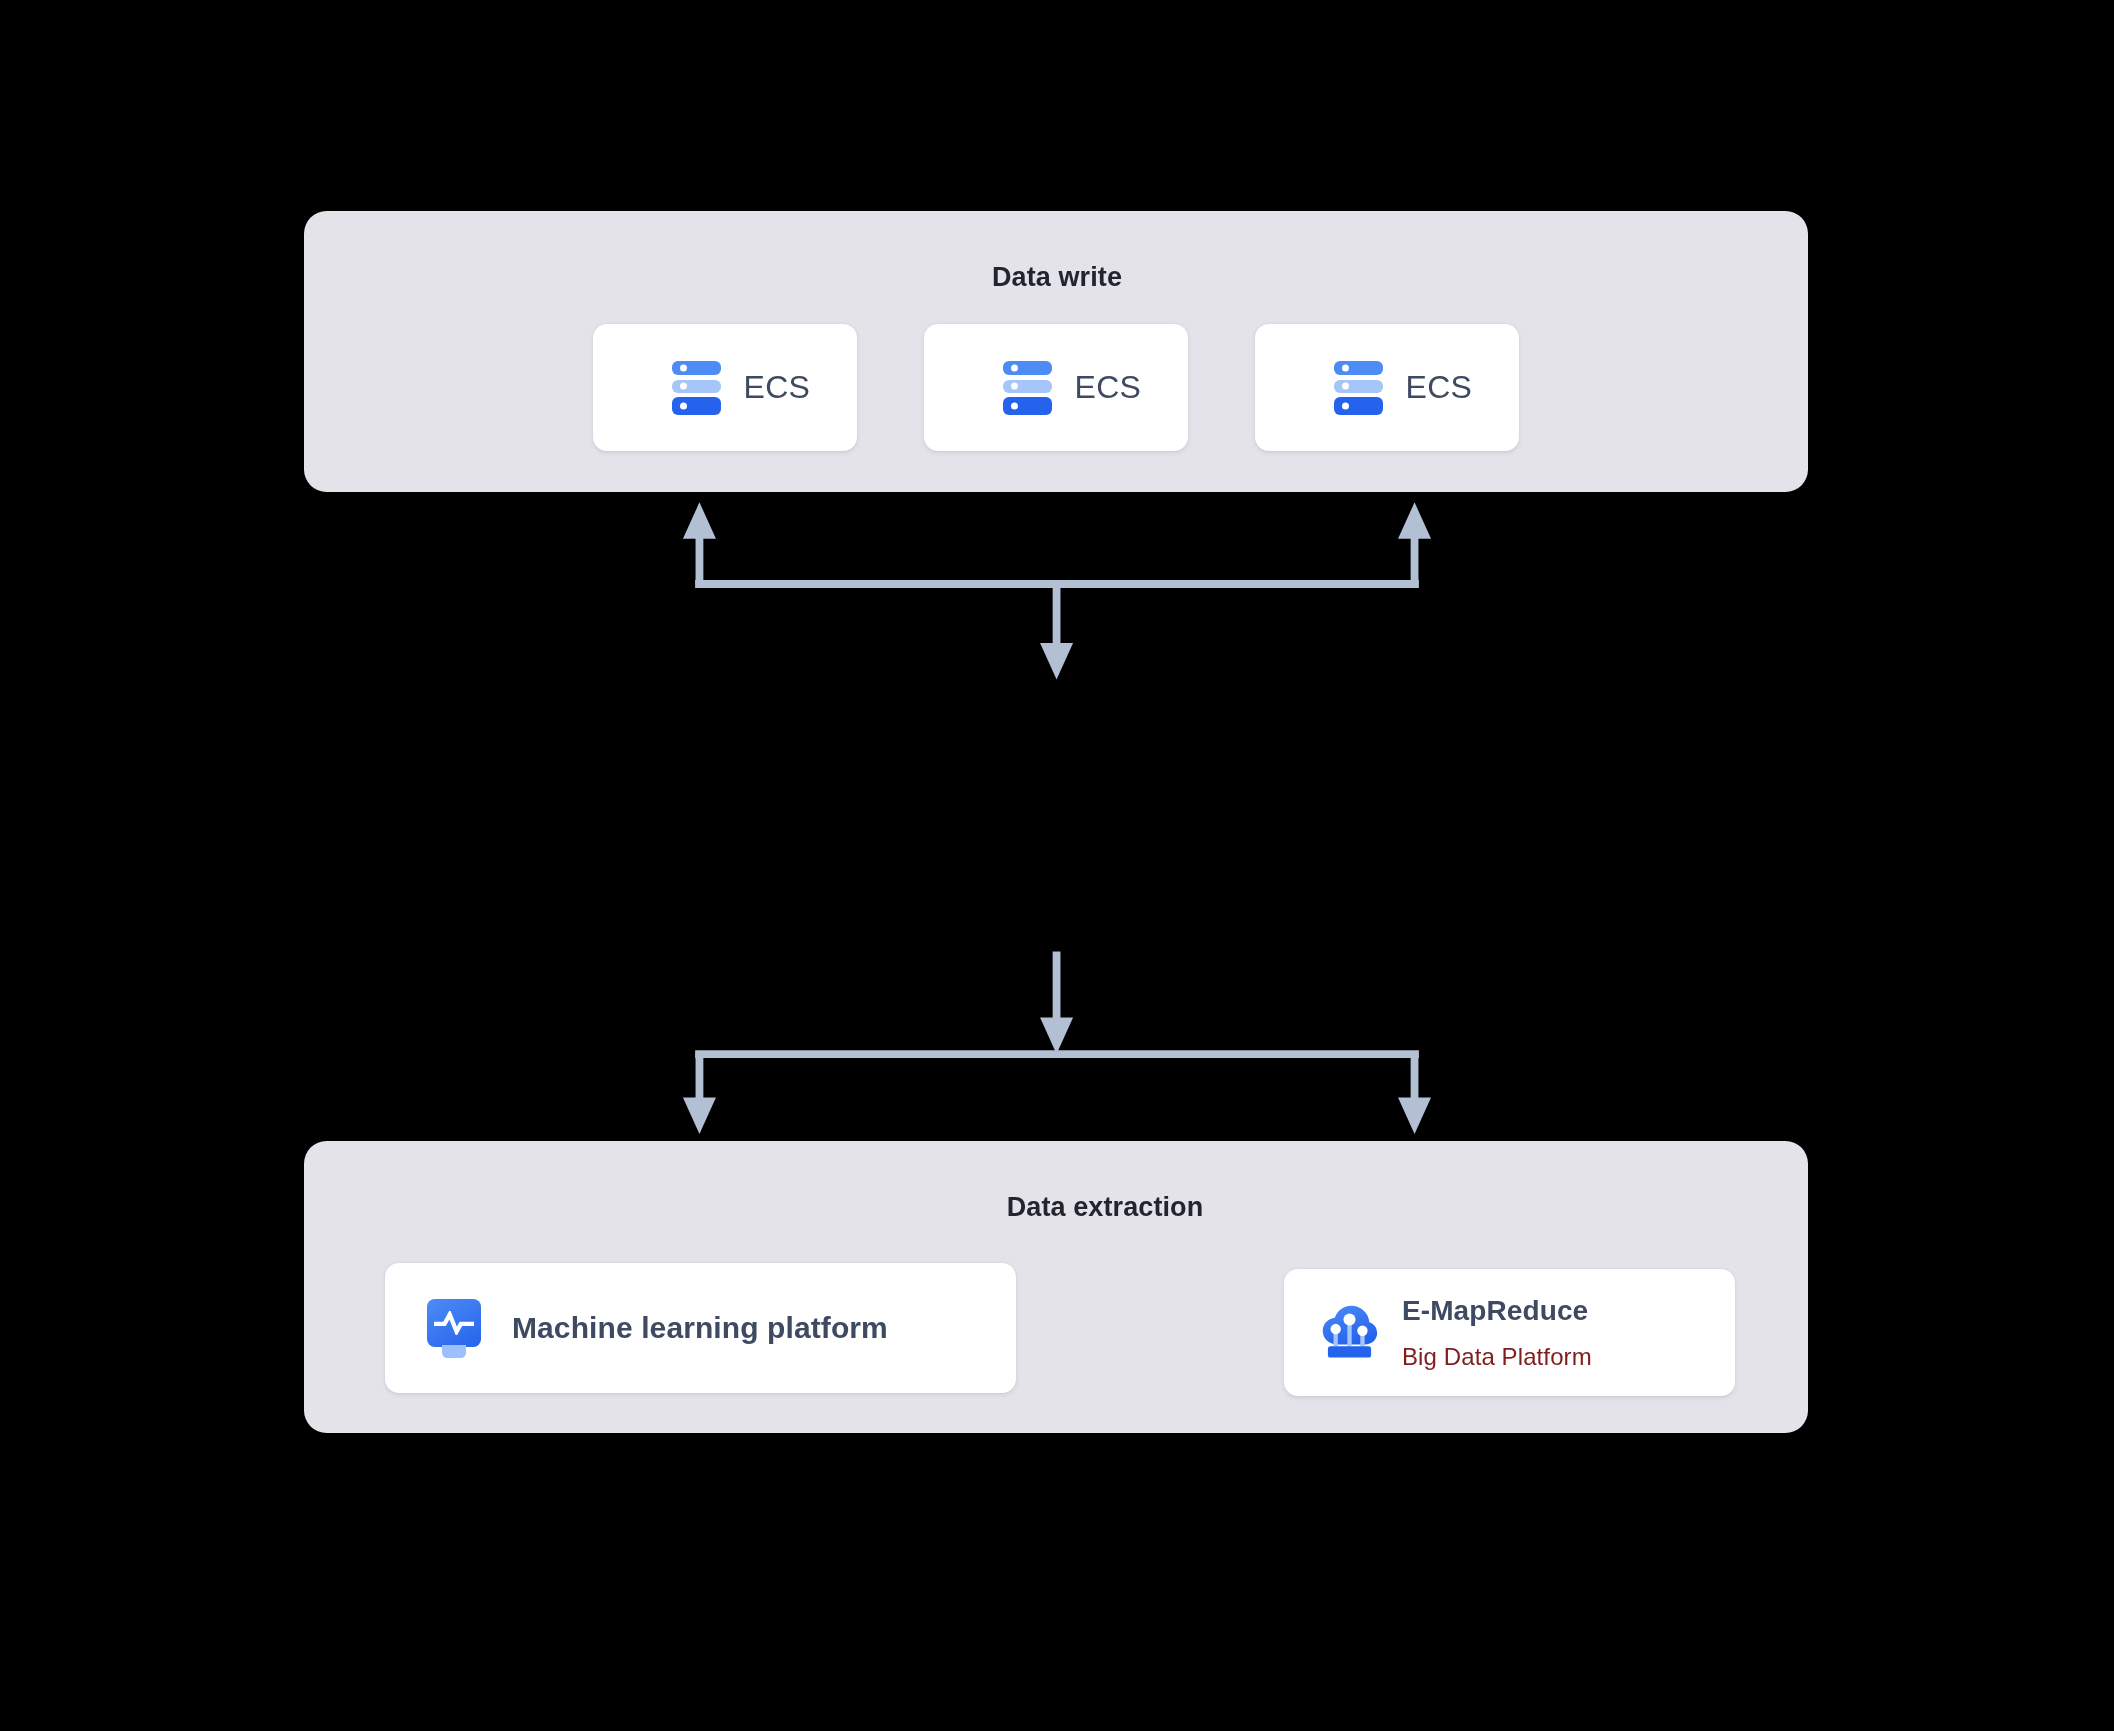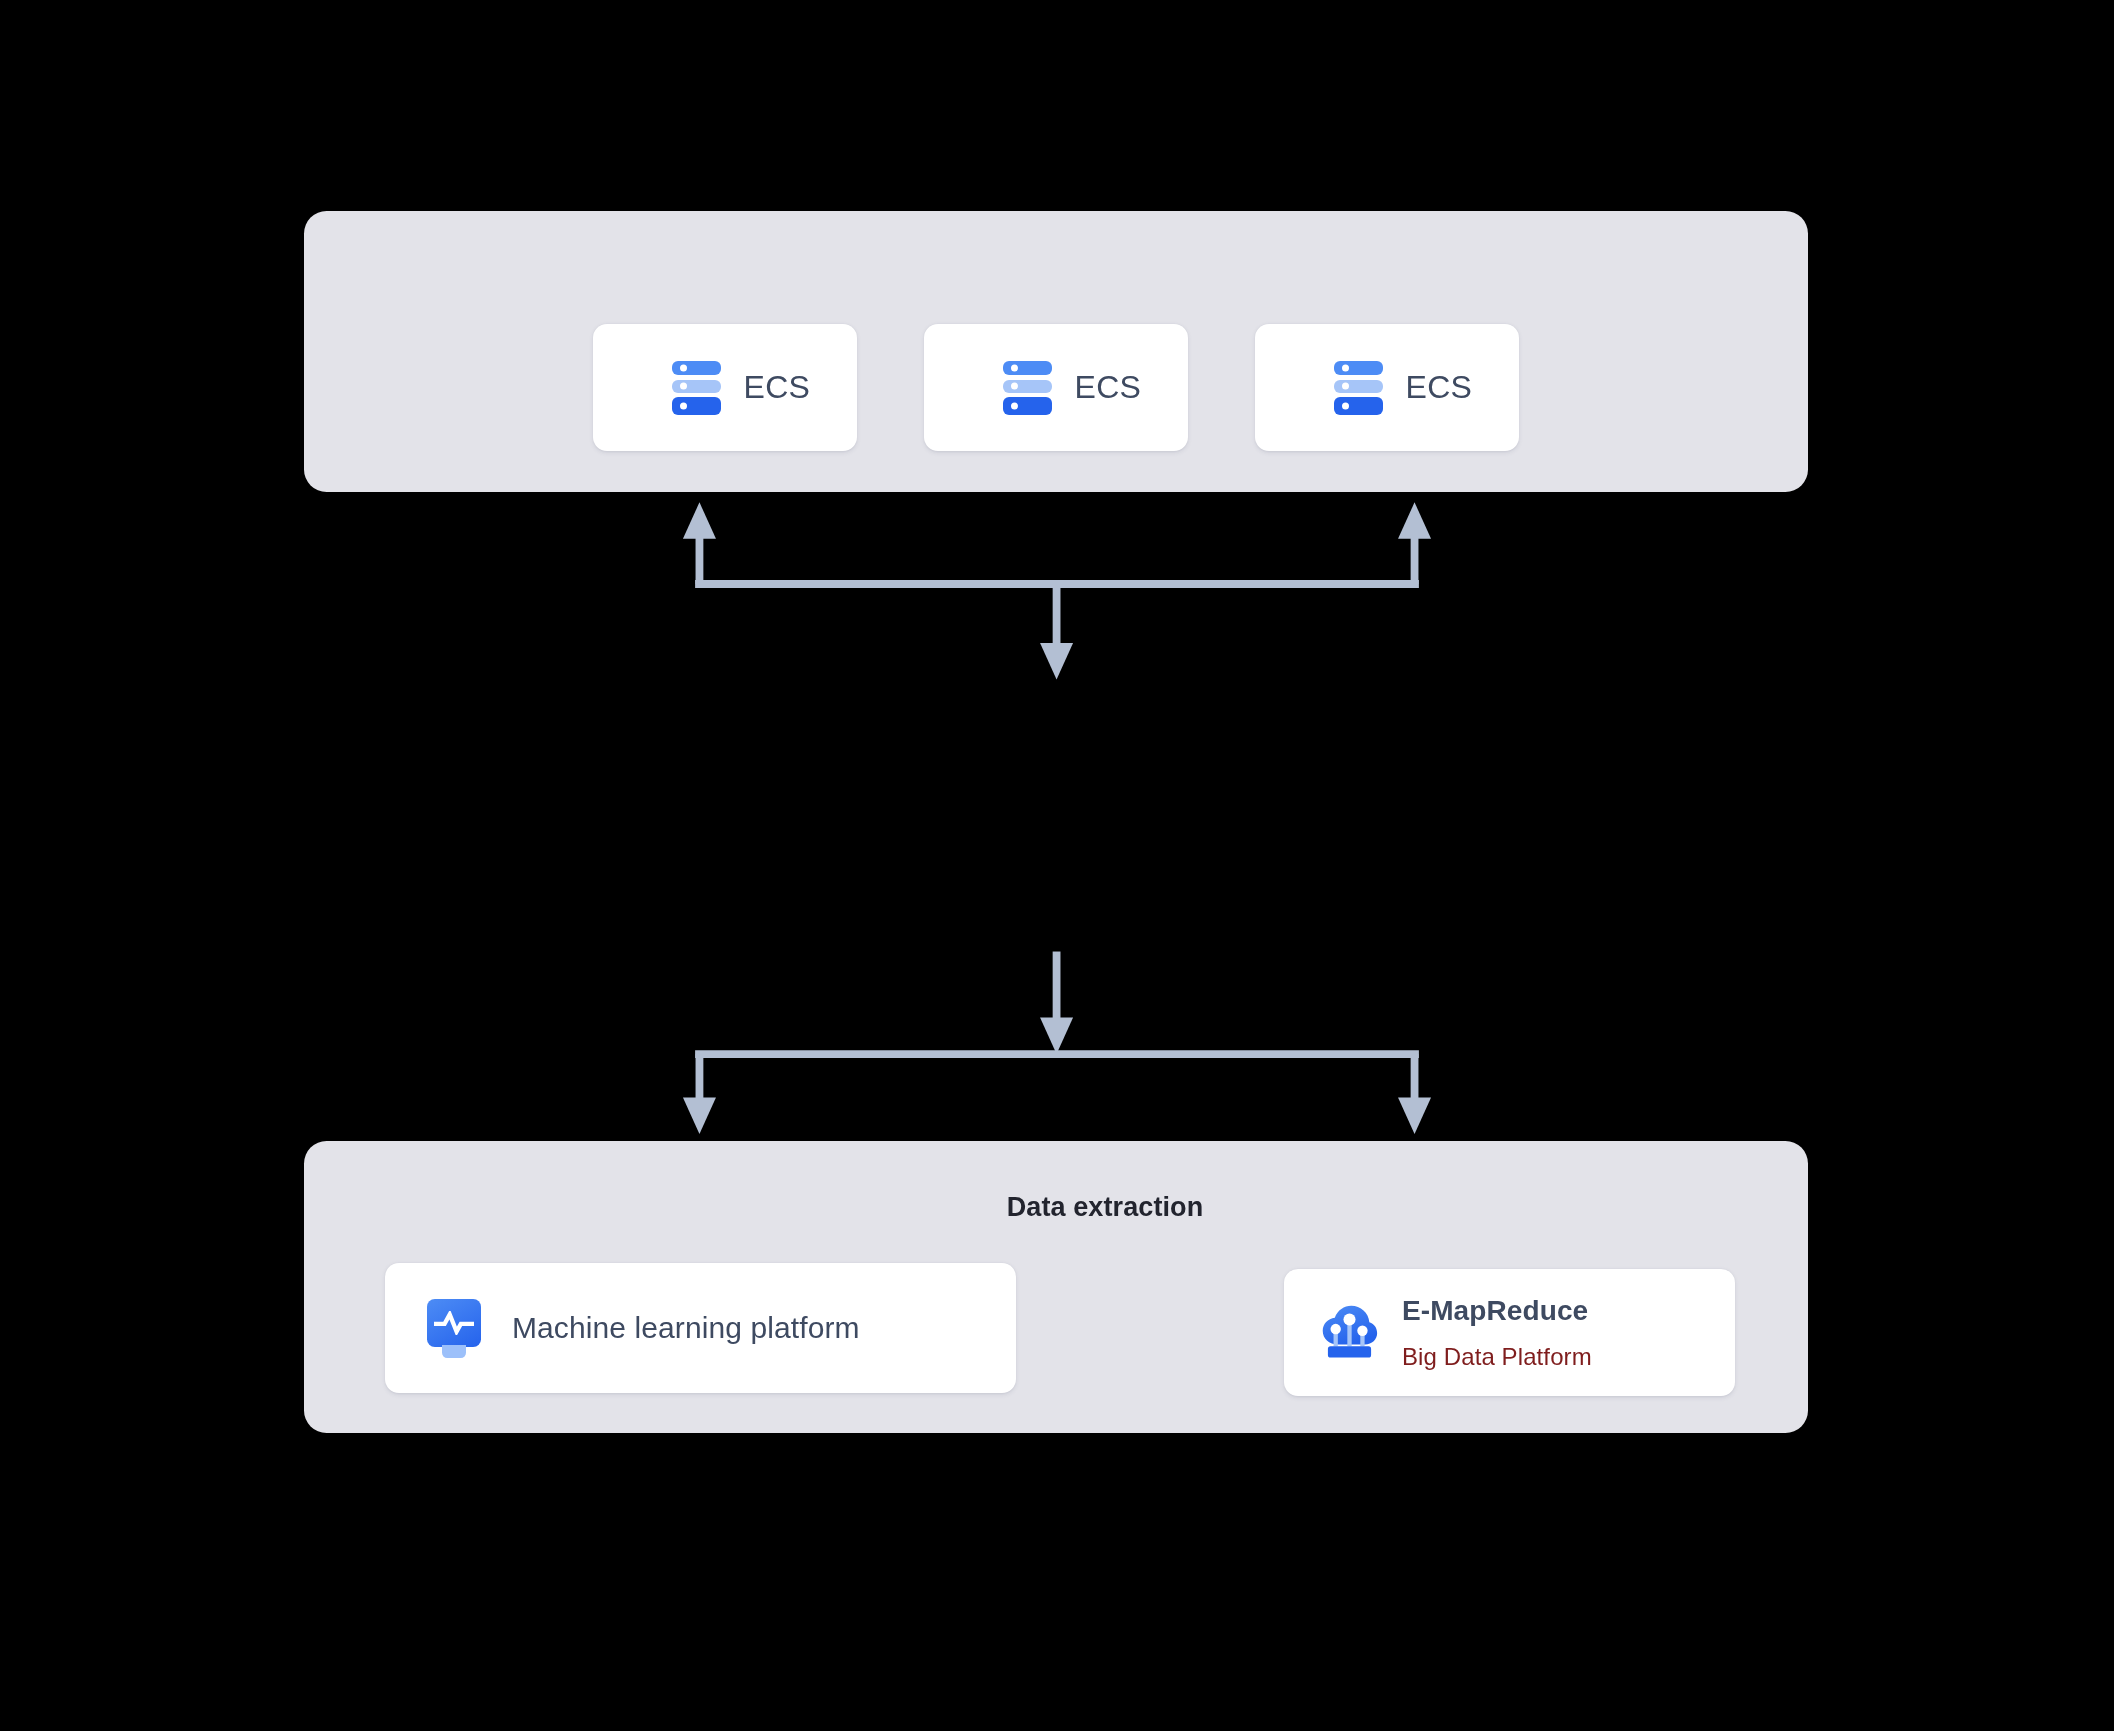--- a/index.html
+++ b/index.html
@@ -194,21 +194,21 @@
   #ml-card {
     left: 385px;
     top: 1263px;
     width: 631px;
     height: 130px;
     padding-left: 42px;
     gap: 31px;
   }
   .ml-label {
     font-size: 30px;
-    font-weight: 400;
+    font-weight: 700;
     color: #3e4a61;
     letter-spacing: 0.1px;
   }
 
   
   .icon-ml {
     position: relative;
     width: 54px;
     height: 59px;
     flex: none;
@@ -323,20 +323,21 @@
 
     <g fill="#b3bfd3">
       <path d="M 1216 1213 L 1235 1171 L 1197 1171 Z"></path>
       <path d="M 805 1305 L 824 1263 L 786 1263 Z"></path>
       <path d="M 1628 1305 L 1647 1263 L 1609 1263 Z"></path>
     </g>
   </svg>
 
   <div class="group-panel" id="group-data-write"></div>
 
+  <div class="group-title" style="top:264px;">Data write</div>
 
   <div class="card ecs-card" id="ecs-card-1">
     <span class="icon-ecs">
       <span class="bar bar-top">
           <span class="dot"></span>
         </span>
       <span class="bar bar-mid">
           <span class="dot"></span>
         </span>
       <span class="bar bar-bot">

